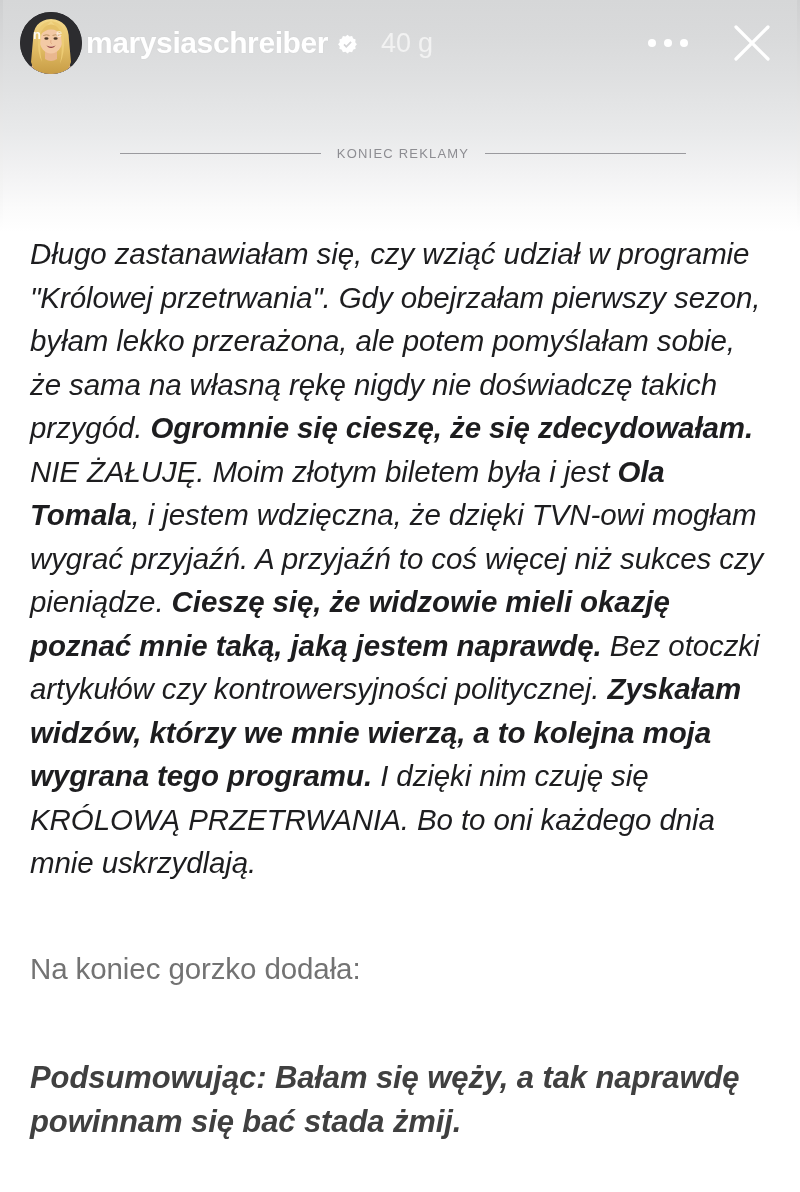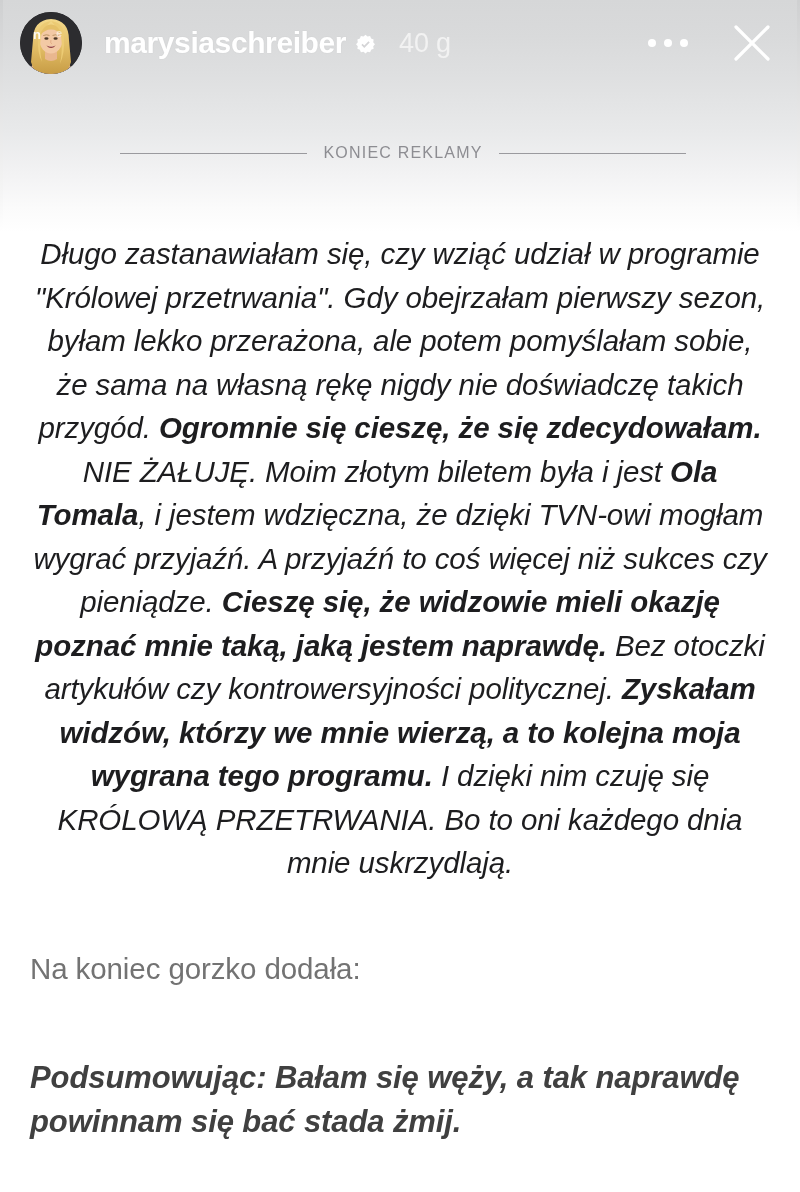--- a/index.html
+++ b/index.html
@@ -60,21 +60,21 @@
     overflow:hidden;
     flex:0 0 auto;
     position:relative;
     background:#2b2b2e;
   }
   .avatar svg { display:block; width:62px; height:62px; }
 
   .username-wrap {
     display:flex;
     align-items:center;
-    margin-left:22px;
+    margin-left:4px;
     flex:0 0 auto;
   }
   .username {
     color:#ffffff;
     font-size:30px;
     font-weight:600;
     letter-spacing:-0.4px;
     line-height:1;
     text-shadow:0 0 2px rgba(0,0,0,0.06);
   }
@@ -140,21 +140,21 @@
     gap:16px;
   }
   .ad-line {
     flex:1 1 auto;
     height:1px;
     background:#9a9a9e;
   }
   .ad-label {
     flex:0 0 auto;
     color:#8d8d92;
-    font-size:16px;
+    font-size:13px;
     letter-spacing:1.2px;
     white-space:nowrap;
     line-height:1;
   }
 
   
   .article {
     position:absolute;
     left:0;
     top:232px;
@@ -162,21 +162,20 @@
     padding:0 30px 0 30px;
   }
 
   .para {
     color:#1d1d1f;
     font-size:29.5px;
     line-height:43.5px;
     letter-spacing:-0.1px;
     font-style:italic;
     font-weight:400;
-    text-align:center;
   }
 
   .para b, .para strong {
     font-weight:700;
     font-style:italic;
   }
 
   .para-plain {
     color:#737373;
     font-size:29.5px;

